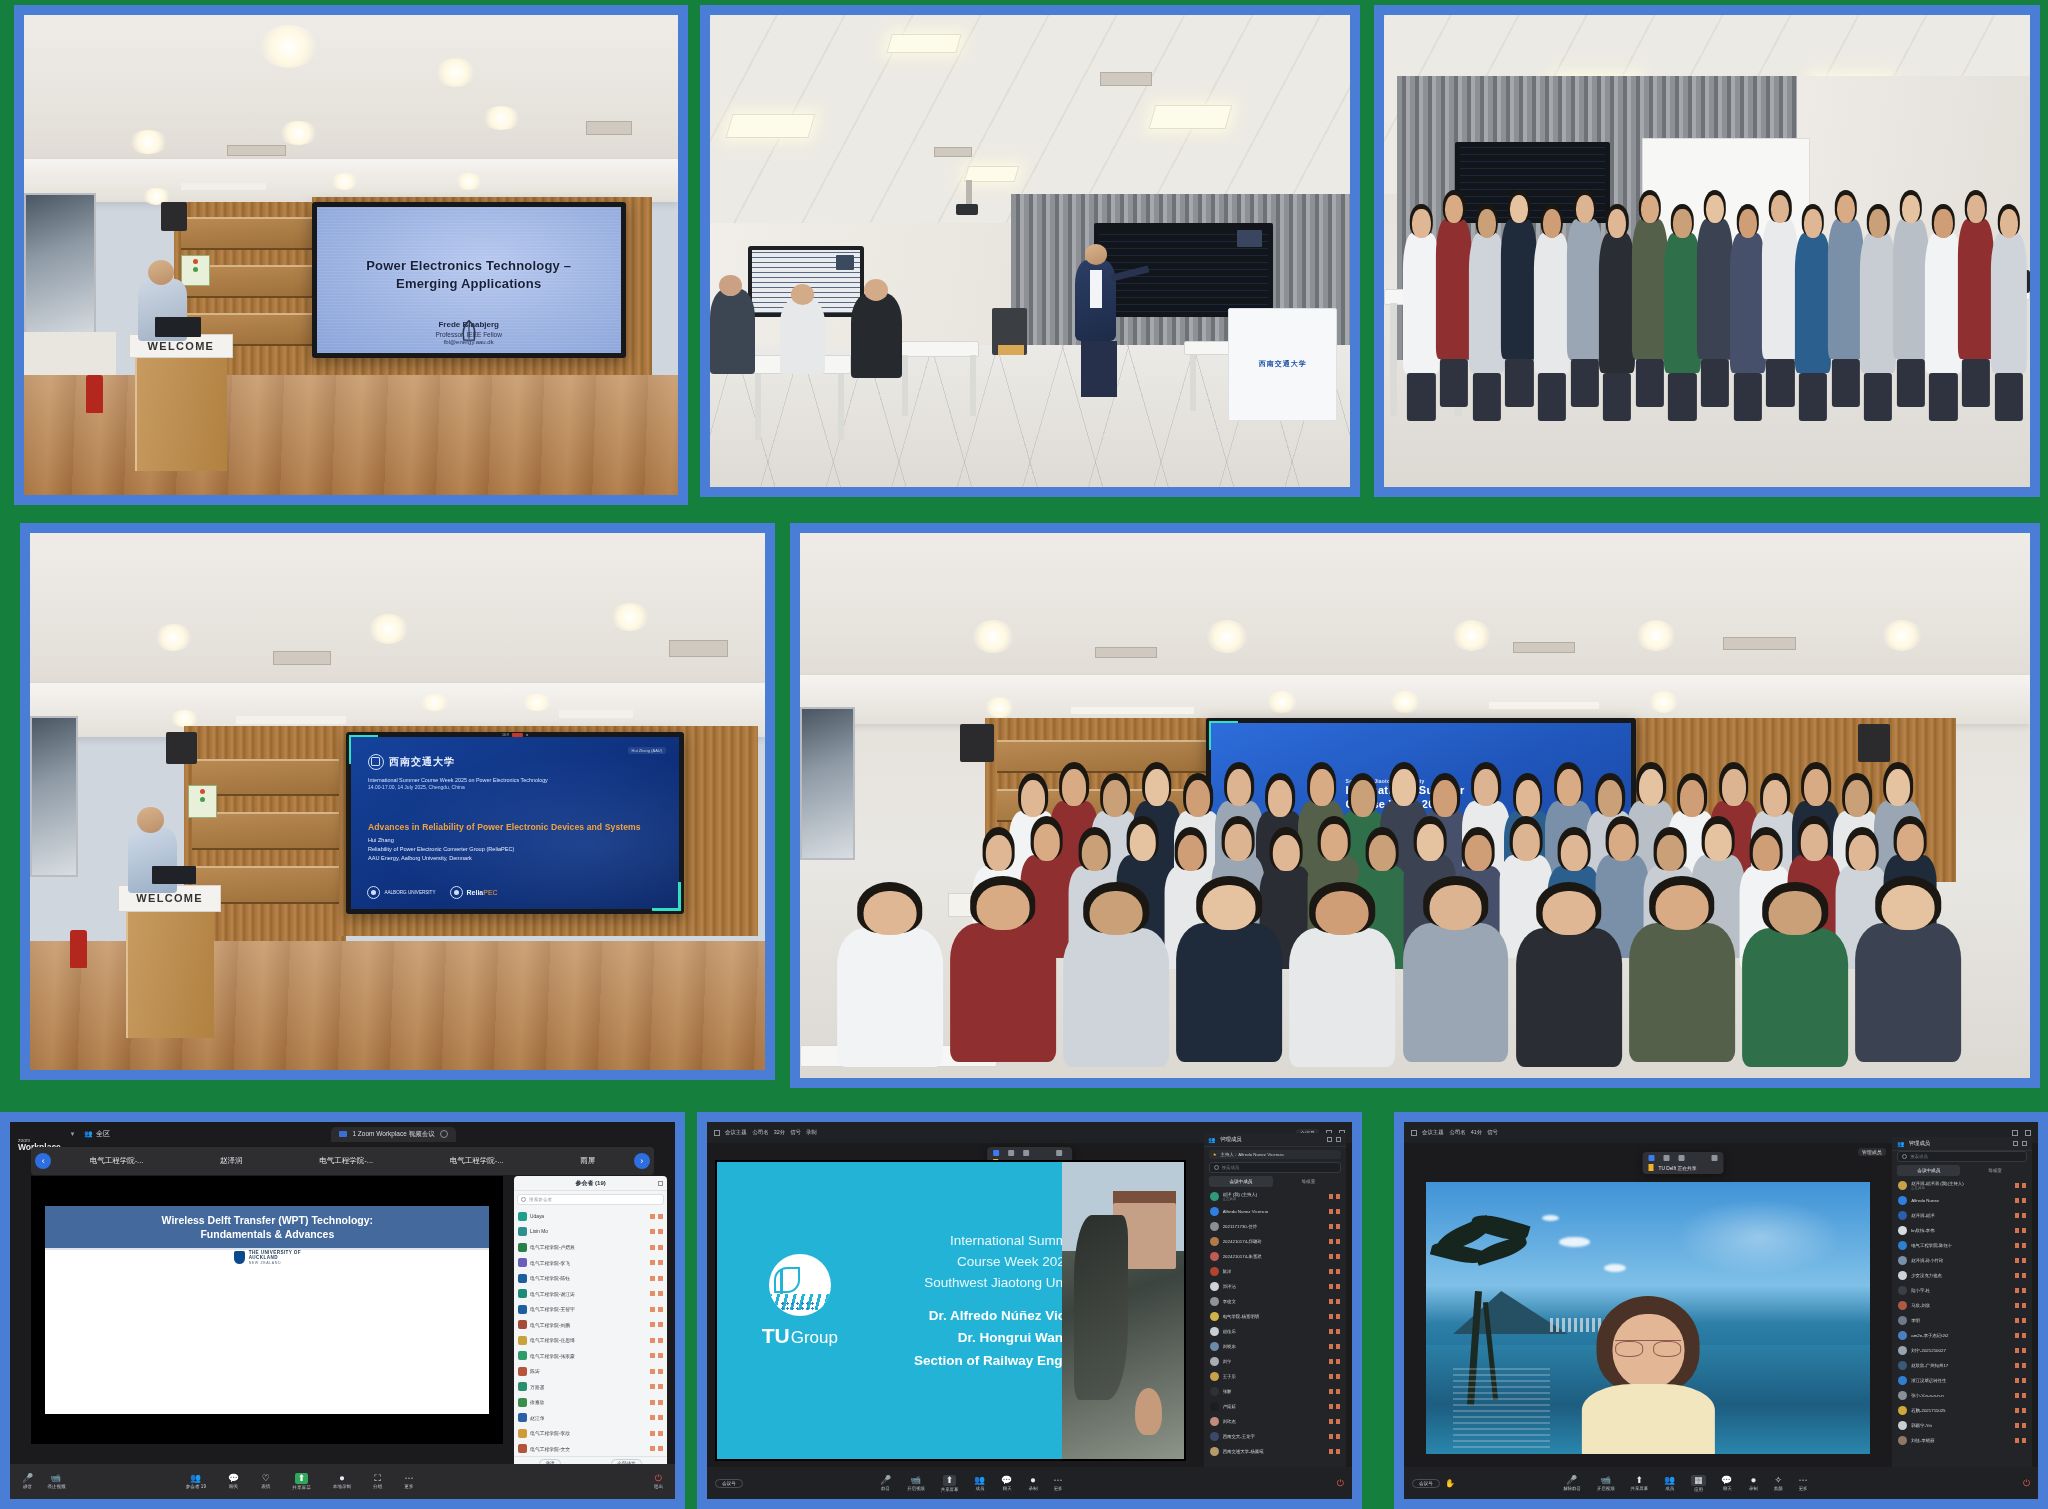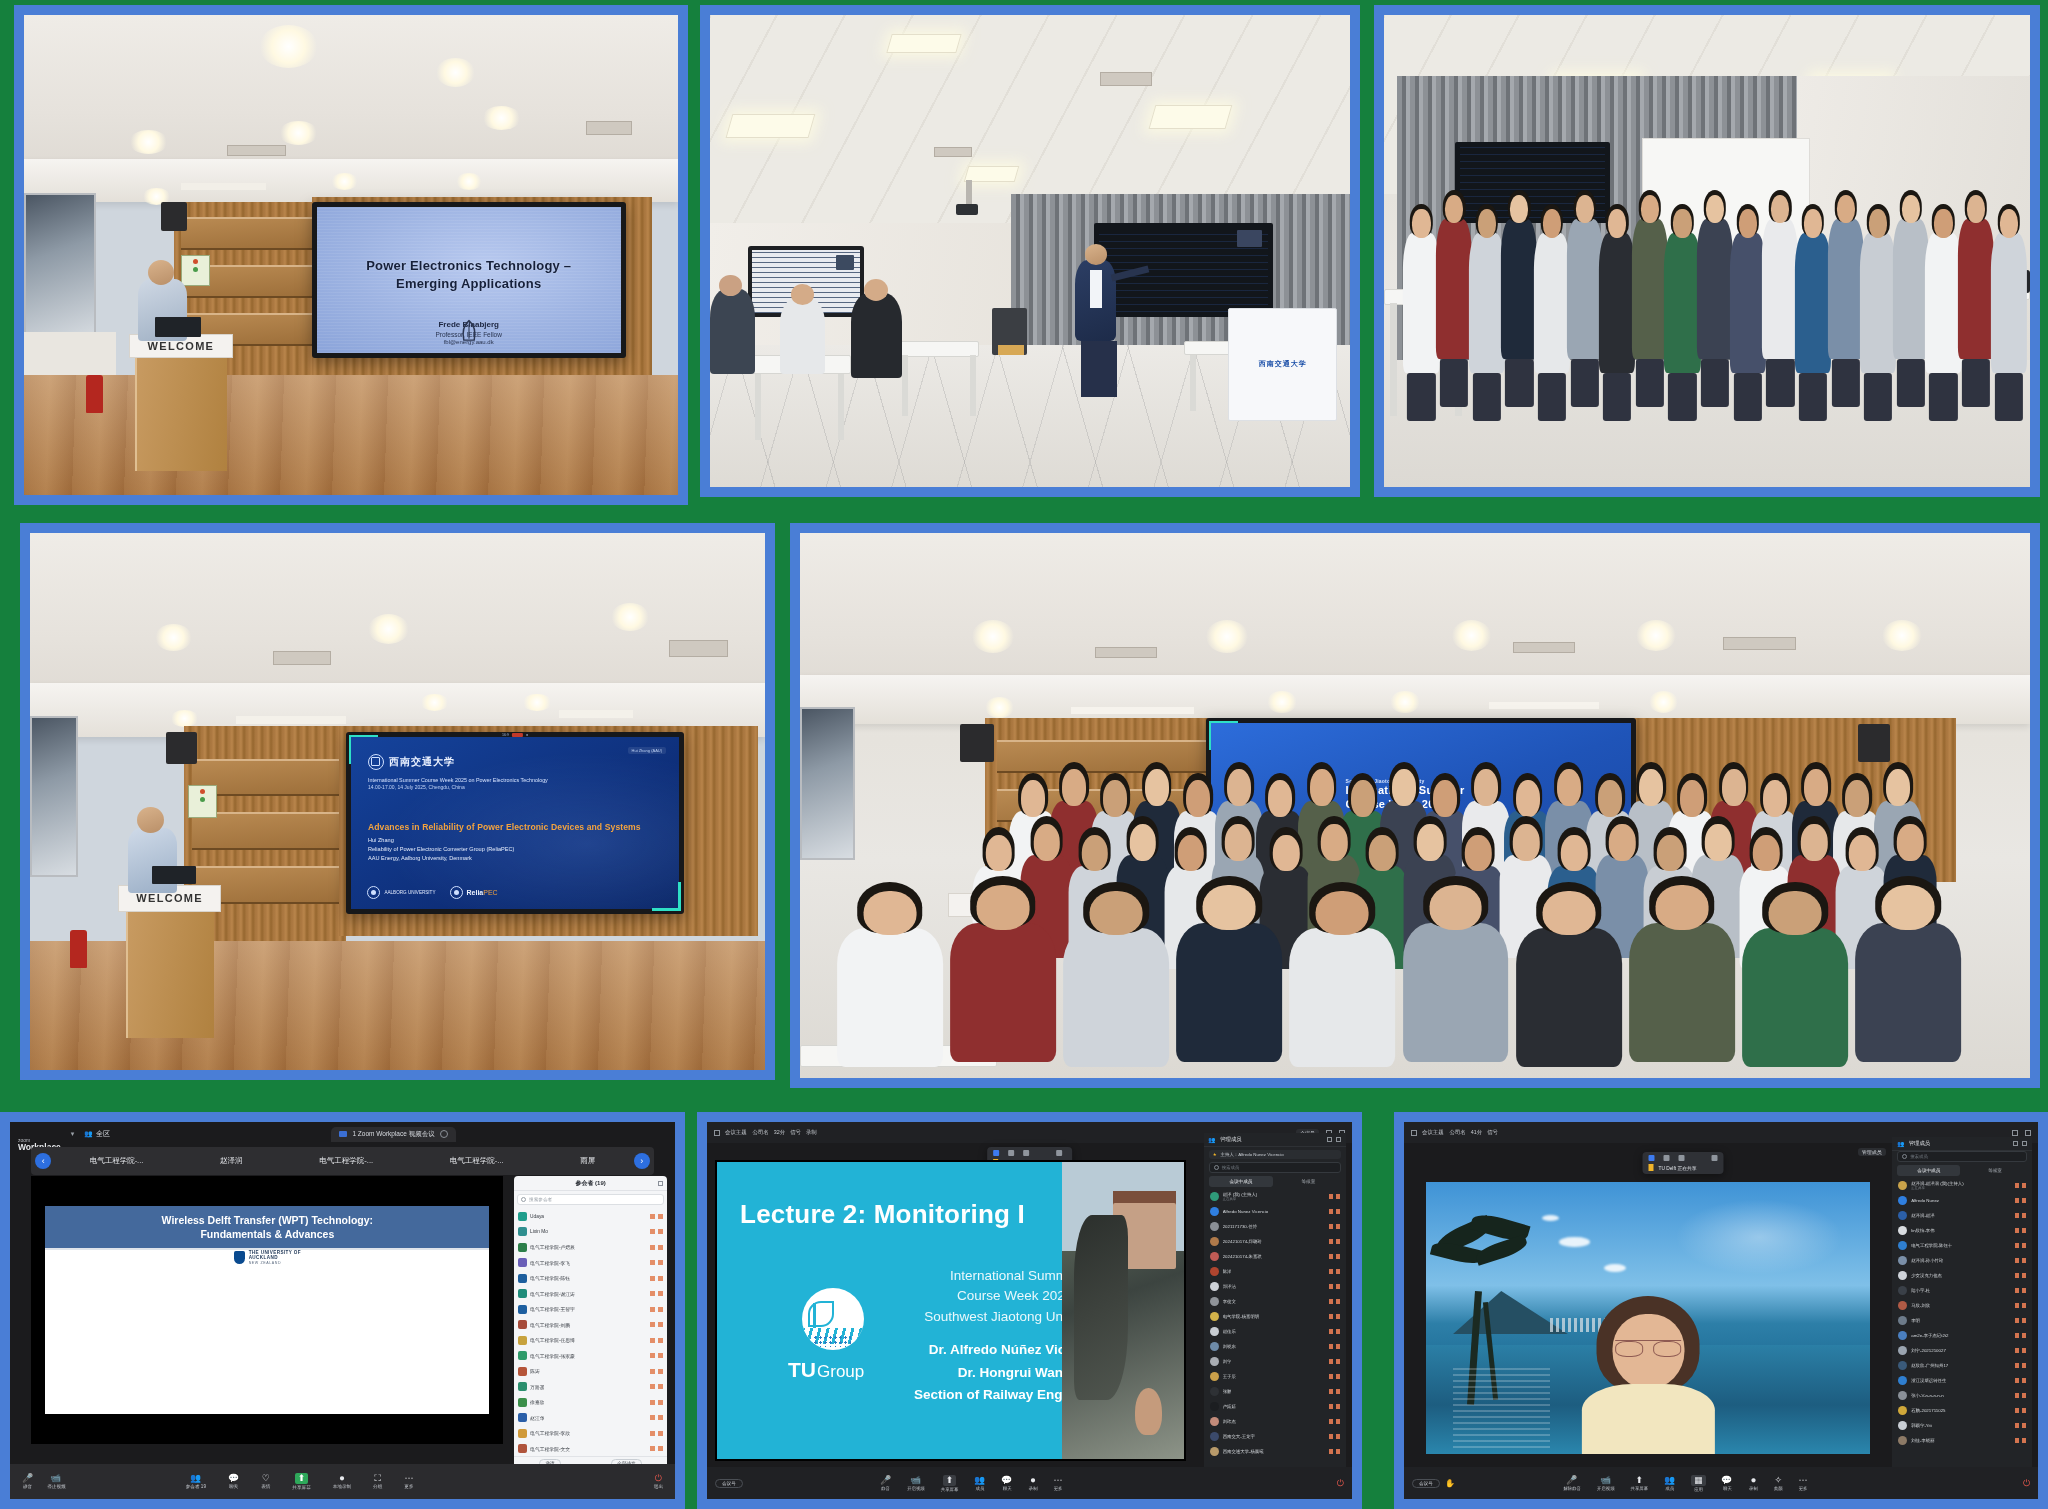--- a/index.html
+++ b/index.html
@@ -545,21 +545,21 @@
   
   .l2-slide{
     position:absolute;background:#22b3d6;overflow:hidden;
     display:flex;flex-direction:column;
   }
   .l2-title{
     color:#fff;font-weight:700;font-size:26px;letter-spacing:.2px;
     padding:8% 0 0 5%;
   }
   .l2-body{display:flex;flex:1;align-items:center;padding:0 4% 4% 4%;}
-  .l2-emblem{width:30%;display:flex;flex-direction:column;align-items:flex-end;gap:8px;}
+  .l2-emblem{width:30%;display:flex;flex-direction:column;align-items:center;gap:8px;}
   .l2-circle{
     width:62px;height:62px;border-radius:50%;background:#fff;position:relative;overflow:hidden;
   }
   .l2-circle .mill{
     position:absolute;left:18%;top:24%;width:3px;height:30px;background:#22b3d6;
   }
   .l2-circle .blade{
     position:absolute;left:9%;top:20%;width:26px;height:26px;
     border:2px solid #22b3d6;border-radius:50% 0 50% 0;
   }
@@ -1533,21 +1533,20 @@
             <i style="margin-left:18px"></i>
           </div>
         <div class="r2">
             <i style="width:5px;height:7px;background:#f0b429;display:block"></i>
           <span>TU Delft - Dr. Núñez 正在共享</span>
           </div>
       </div>
 
       <div class="tc-stage" style="left:1.2%;top:10%;width:73%;height:80%;">
         <div class="l2-slide" style="inset:2px;">
-          <div class="l2-title">Lecture 2: Monitoring I</div>
           <div class="l2-body">
             <div class="l2-emblem">
               <div class="l2-circle">
                 <div class="blade"></div>
                   <div class="mill"></div>
                 <div class="rails"></div>
                   <div class="dots"></div>
               </div>
               <div class="l2-tud">
                 <b>TU</b>

